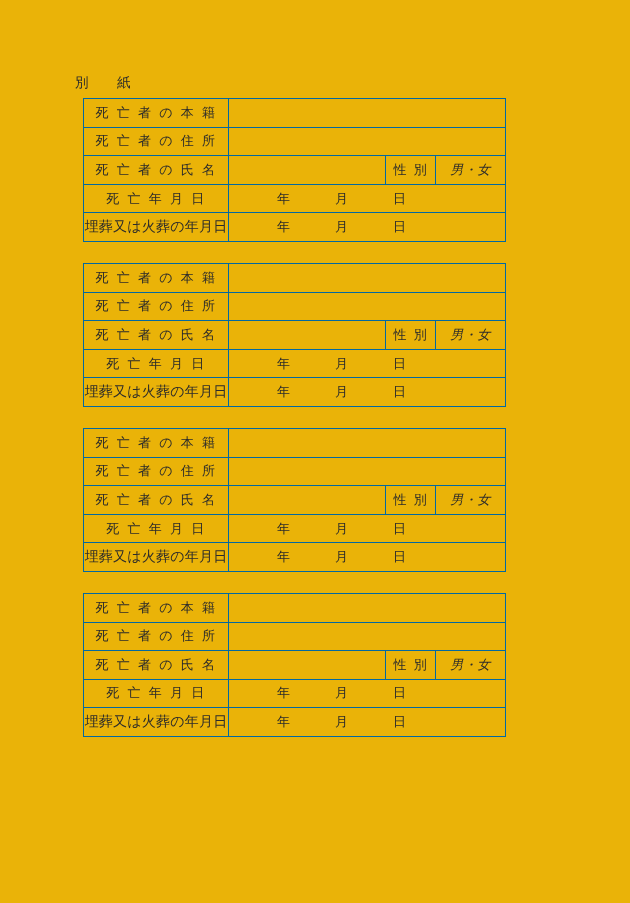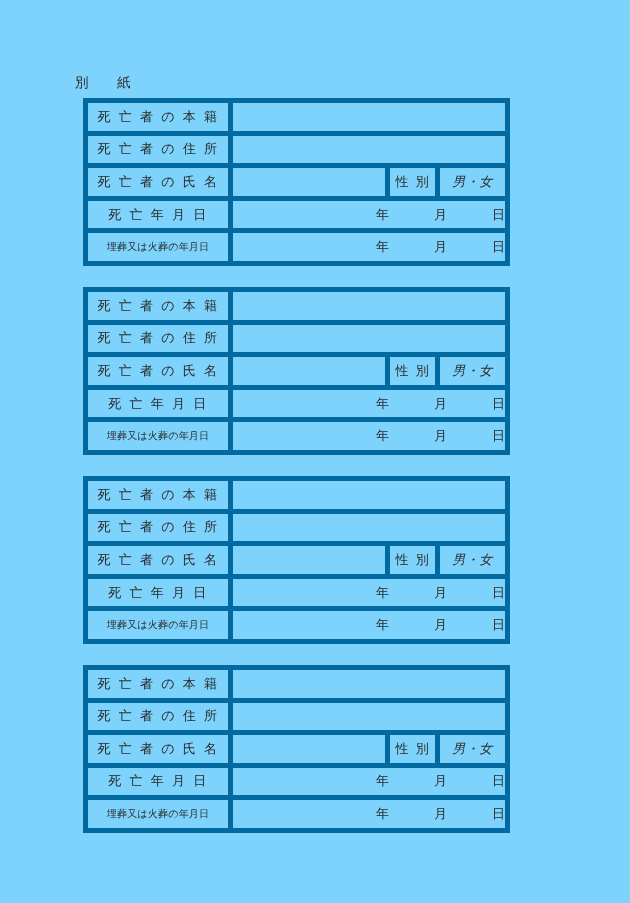--- a/index.html
+++ b/index.html
@@ -1,18 +1,18 @@
 <!DOCTYPE html>
 <html><head>
 <meta charset="utf-8">
 <style>
   html, body { margin: 0; padding: 0; }
   .page {
     width: 630px; height: 903px;
-    background: #7dd3fc;
+    background: #eab308;
     position: relative;
     font-family: "Liberation Serif", "DejaVu Serif", serif;
     color: #2b2b2b;
     overflow: hidden;
   }
   .doc-title {
     position: absolute;
     left: 75px; top: 74px;
     font-size: 13.5px;
     letter-spacing: 0.5px;
@@ -27,47 +27,47 @@
     table-layout: fixed;
     width: 422px;
     margin: 0 0 21px 0;
   }
   table.record:last-child { margin-bottom: 0; }
   col.w-label  { width: 145px; }
   col.w-name   { width: 157px; }
   col.w-sex    { width: 50px; }
   col.w-sexval { width: 70px; }
   td {
-    border: 5px solid #0369a1;
+    border: 1px solid #0369a1;
     height: 27.6px;
     padding: 0;
     font-size: 13px;
     vertical-align: middle;
     overflow: hidden;
     white-space: nowrap;
   }
   td.label {
     text-align: center;
     letter-spacing: 1.5px;
     word-spacing: 2px;
   }
   td.label.tight {
     letter-spacing: 0.2px;
     word-spacing: 0;
-    font-size: 10px;
+    font-size: 14px;
   }
   td.sex-label {
     text-align: center;
     letter-spacing: 1px;
     word-spacing: 2px;
     margin-top: 32px;
   }
   td.sex-value { text-align: center; letter-spacing: 0.5px; font-style: italic; }
   td.date {
-    text-align: right;
+    text-align: left;
     padding-left: 48px;
   }
   td.date .unit + .unit { margin-left: 45px; }
 </style>
 </head>
 <body>
 
 <div class="page">
 
   <div class="doc-title">別　　紙</div>

